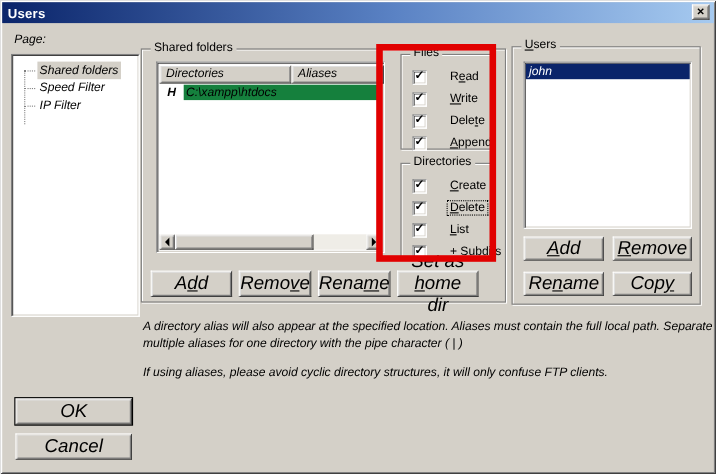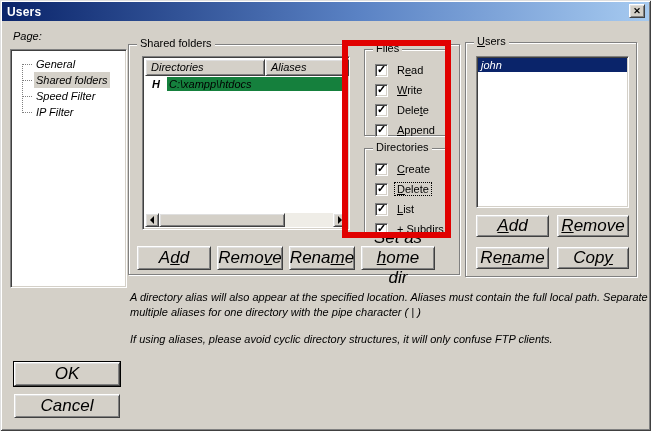--- a/index.html
+++ b/index.html
@@ -44,21 +44,21 @@
   .sbbtn{position:absolute;top:0;width:14px;height:14px;padding:0;}
   .tri-l{width:0;height:0;border:4px solid transparent;border-right-color:#000;margin-left:-4px;}
   .tri-r{width:0;height:0;border:4px solid transparent;border-left-color:#000;margin-right:-4px;}
   .sbthumb{position:absolute;left:14px;top:0;width:126px;height:14px;}
   
   .checkrow{position:absolute;display:flex;align-items:center;height:14px;}
   .cb{width:13px;height:13px;background:#fff;border:1px solid;border-color:#808080 #fff #fff #808080;
     box-shadow:inset 1px 1px 0 #404040, inset -1px -1px 0 #d4d0c8;box-sizing:border-box;
     display:flex;align-items:center;justify-content:center;margin-right:7px;}
   .mark{font-weight:bold;font-size:11px;line-height:11px;margin-top:-1px;}
-  .cblabel{white-space:nowrap;padding:0 2px;}
+  .cblabel{white-space:nowrap;padding:0 2px;margin-left:12px;}
   .cblabel.focus{outline:1px dotted #000;}
   
   .userrow{background:#0a246a;color:#fff;height:14px;line-height:14px;padding-left:3px;margin:1px;}
   .redbox{position:absolute;border:6px solid #e10000;box-sizing:border-box;z-index:50;pointer-events:none;}
   .defaultbtn{outline:1px solid #000;}
   .infotext p{margin:12px 0 5px 0;line-height:15px;}
 </style>
 </head>
 <body>
 
@@ -67,23 +67,20 @@
   <div class="titlebar">
     <span class="title">Users</span>
   </div>
   <button class="btn3d closebtn">
     <span>✕</span>
   </button>
 
   <div class="abs" style="left:13px;top:30px;">Page:</div>
   <div class="abs sunken tree" style="left:10px;top:49px;width:117px;height:239px;">
     <div class="vline"></div>
-    <div class="titem">
-      <span class="tlabel">General</span>
-    </div>
     <div class="titem selected">
       <span class="tlabel">Shared folders</span>
     </div>
     <div class="titem">
       <span class="tlabel">Speed Filter</span>
     </div>
     <div class="titem">
       <span class="tlabel">IP Filter</span>
     </div>
   </div>

